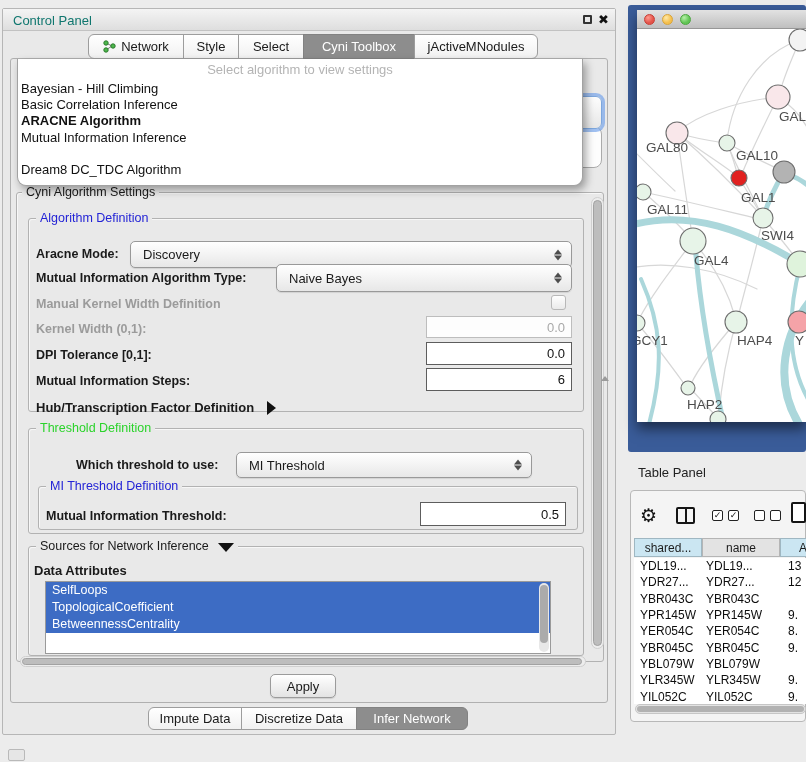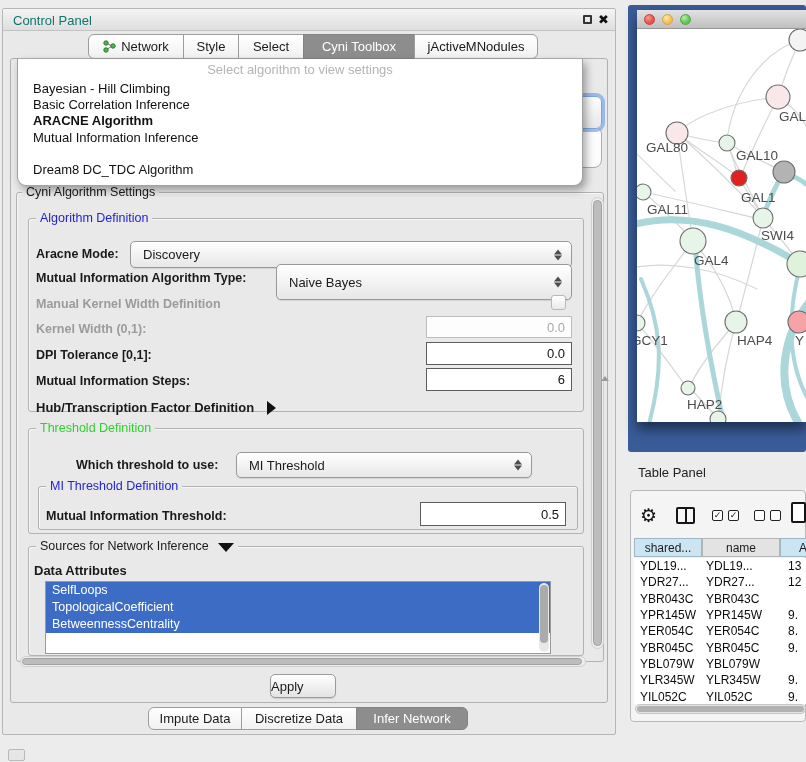--- a/index.html
+++ b/index.html
@@ -24,21 +24,21 @@
        font-size:13px;background:linear-gradient(#ffffff,#f1f1f1);
        border:1px solid #9d9d9d;color:#1a1a1a;z-index:6}
   .tab.sel{background:#8d8d8d;color:#fff;border-color:#828282}
   .rl{border-radius:6px 0 0 6px}.rr{border-radius:0 6px 6px 0}
 
   
   .dropdown{left:17px;top:59px;width:566px;height:127px;background:#fff;
             border:1px solid #a2a2a2;border-top:none;border-radius:0 0 9px 9px;
             box-shadow:3px 4px 9px rgba(0,0,0,.35);z-index:50}
   .dd-head{left:0;top:3px;width:100%;text-align:center;font-size:13px;color:#b4b4b4}
-  .dd-item{left:14px;width:560px;height:16px;font-size:13px;line-height:16px;padding-left:1px;color:#111}
+  .dd-item{left:2px;width:560px;height:16px;font-size:13px;line-height:16px;padding-left:1px;color:#111}
   .ghost-combo{left:558px;top:96px;width:44px;height:33px;border:1px solid #7da7dd;border-radius:6px;
                background:linear-gradient(#fdfdfd,#e7e7e7);box-shadow:0 0 0 3px rgba(110,160,235,.65);z-index:4}
   .ghost-box{left:544px;top:126px;width:58px;height:42px;background:#fdfdfd;border:1px solid #ababab;
              border-radius:8px;z-index:3}
 
   
   .gbox{border:1px solid #b2b2b2;border-radius:3px;box-shadow:inset 1px 1px 0 rgba(255,255,255,.65)}
   .legend{position:absolute;background:#e9e9e9;padding:0 4px;font-size:12.5px;white-space:nowrap;z-index:2}
   .lg-blue{color:#2323d6}.lg-green{color:#2bd32b}
 
@@ -70,21 +70,21 @@
   .list-scroll{left:539px;top:583px;width:10px;height:69px;background:#e8e8e8;border-radius:5px}
   .list-thumb{left:540px;top:585px;width:8px;height:58px;background:#ababab;border-radius:4px}
 
   
   .vtrack{left:591px;top:197px;width:13px;height:452px;background:#ededed;border:1px solid #cfcfcf;border-radius:7px}
   .vthumb{left:593px;top:200px;width:9px;height:446px;background:#bdbdbd;border:1px solid #a2a2a2;border-radius:5px}
   .htrack{left:20px;top:656px;width:566px;height:11px;background:#ededed;border:1px solid #cfcfcf;border-radius:6px}
   .hthumb{left:22px;top:658px;width:560px;height:7px;background:#bdbdbd;border:1px solid #a2a2a2;border-radius:4px}
 
   .btn{border:1px solid #9b9b9b;border-radius:5px;background:linear-gradient(#ffffff,#e3e3e3);
-       font-size:13px;display:flex;align-items:center;box-shadow:0 1px 1px rgba(0,0,0,.12)}
+       font-size:13px;display:flex;align-items:center;justify-content:center;box-shadow:0 1px 1px rgba(0,0,0,.12)}
 
   .mini-sq{left:8px;top:749px;width:17px;height:12px;border:1px solid #b9b9b9;background:#e6e6e6;border-radius:2px}
   .split-caret{left:601px;top:376px;width:0;height:0;border-left:4px solid transparent;
                border-right:4px solid transparent;border-bottom:5px solid #9a9a9a}
 
   
   .net-frame{left:628px;top:5px;width:178px;height:447px;background:#3a5c99;border-radius:3px}
   .net-window{left:637px;top:10px;width:169px;height:412px;background:#fff;
               box-shadow:0 7px 12px rgba(0,0,0,.5)}
   .net-titlebar{left:637px;top:10px;width:169px;height:19px;
@@ -176,21 +176,21 @@
 <div class="abs lbl" style="left:36px;top:247px">Aracne Mode:</div>
 <div class="abs combo" style="left:130px;top:241px;width:442px;height:27px">
   <span>Discovery</span>
   <span class="spin">
       <i class="up"></i>
       <i class="dn"></i>
     </span>
 </div>
 
 <div class="abs lbl" style="left:36px;top:271px">Mutual Information Algorithm Type:</div>
-<div class="abs combo" style="left:276px;top:264px;width:296px;height:36px">
+<div class="abs combo" style="left:276px;top:264px;width:296px;height:28px">
   <span>Naive Bayes</span>
   <span class="spin">
       <i class="up"></i>
       <i class="dn"></i>
     </span>
 </div>
 
 <div class="abs lbl lbl-dis" style="left:36px;top:297px">Manual Kernel Width Definition</div>
 <div class="abs chk" style="left:551px;top:295px"></div>
 

